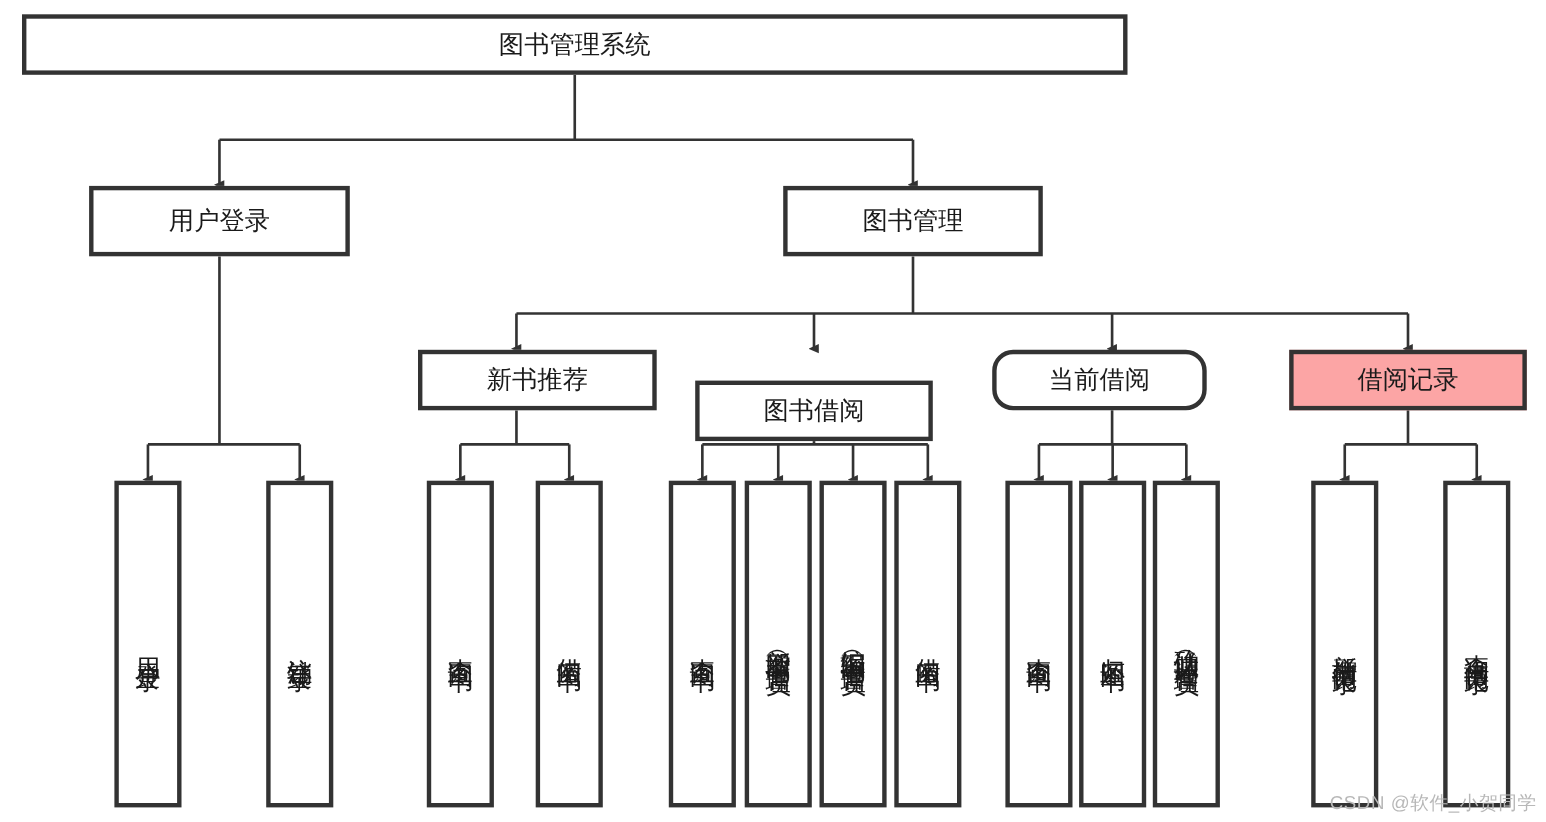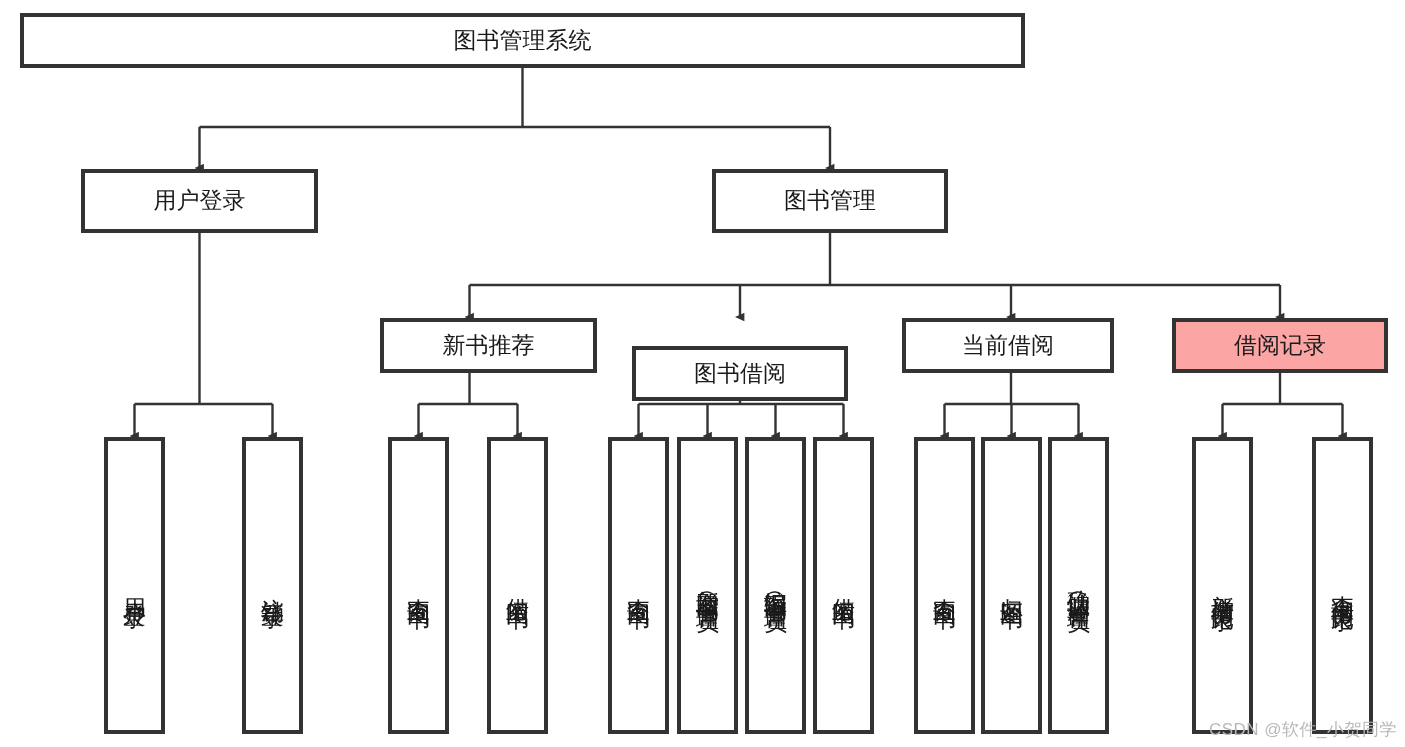--- a/index.html
+++ b/index.html
@@ -126,21 +126,21 @@
       </div>
       <div class="node horiz" style="left: 712px; top: 169px; width: 236px; height: 64px; border-color: rgb(51, 51, 51); background: rgb(255, 255, 255);">
         <span class="label" style="color: rgb(26, 26, 26);">图书管理</span>
       </div>
       <div class="node horiz" style="left: 361px; top: 318px; width: 217px; height: 55px; border-color: rgb(51, 51, 51); background: rgb(255, 255, 255); margin-left: 19px;">
         <span class="label" style="color: rgb(26, 26, 26);">新书推荐</span>
       </div>
       <div class="node horiz" style="left: 632px; top: 318px; width: 216px; height: 55px; border-color: rgb(51, 51, 51); background: rgb(255, 255, 255); margin-top: 28px;">
         <span class="label" style="color: rgb(26, 26, 26);">图书借阅</span>
       </div>
-      <div class="node horiz" style="left: 902px; top: 318px; width: 212px; height: 55px; border-color: rgb(51, 51, 51); background: rgb(255, 255, 255);">
+      <div class="node horiz" style="left: 902px; top: 318px; width: 195px; height: 55px; border-color: rgb(51, 51, 51); background: rgb(255, 255, 255); border-radius: 19px;">
         <span class="label" style="color: rgb(26, 26, 26);">当前借阅</span>
       </div>
       <div class="node horiz" style="left: 1172px; top: 318px; width: 216px; height: 55px; border-color: rgb(51, 51, 51); background: #fca5a5;">
         <span class="label" style="color: rgb(26, 26, 26);">借阅记录</span>
       </div>
       <div class="node vert" style="left: 104px; top: 437px; width: 61px; height: 297px; border-color: rgb(51, 51, 51); background: rgb(255, 255, 255);">
         <span class="label" style="color: rgb(26, 26, 26);">用户登录</span>
       </div>
       <div class="node vert" style="left: 242px; top: 437px; width: 61px; height: 297px; border-color: rgb(51, 51, 51); background: rgb(255, 255, 255);">
         <span class="label" style="color: rgb(26, 26, 26);">注销登录</span>

